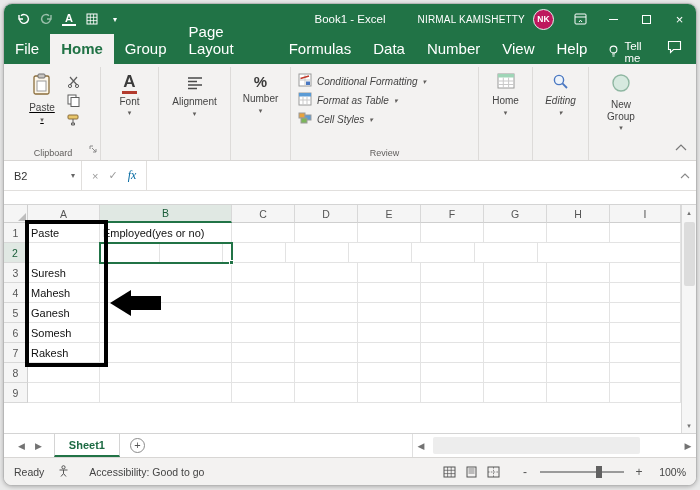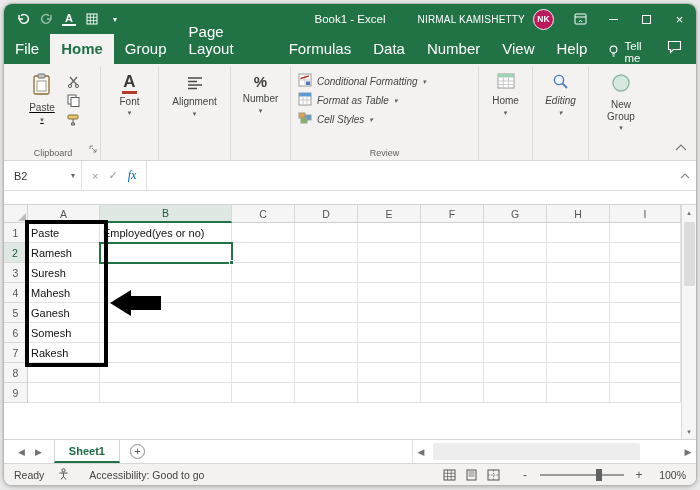--- a/index.html
+++ b/index.html
@@ -96,21 +96,21 @@
   .sheet-tab { display:flex; align-items:center; padding:0 14px; font-size:11px; font-weight:bold; color:#1d6a43;
                background:#fff; border-right:1px solid #d4d4d4; border-left:1px solid #d4d4d4; border-bottom:2px solid #217346; }
   .addsheet { width:15px; height:15px; border-radius:50%; border:1px solid #8b8b8b; color:#555; font-size:11px; line-height:13px;
               text-align:center; align-self:center; margin-left:10px; }
   .hscroll { position:absolute; right:0; top:0; bottom:0; left:408px; display:flex; align-items:center; border-left:1px solid #e0e0e0; }
   .hs-btn { width:16px; text-align:center; color:#737373; font-size:9px; }
   .hs-track { flex:1; height:100%; position:relative; }
   .hs-thumb { position:absolute; left:4px; top:3px; right:40px; bottom:3px; background:#ededed; border-radius:2px; }
 
   
-  .statusbar { height:22px; background:#f3f2f1; border-top:1px solid #d8d6d4; display:flex; align-items:center;
+  .statusbar { height:28px; background:#f3f2f1; border-top:1px solid #d8d6d4; display:flex; align-items:center;
                font-size:10.5px; color:#444; flex:0 0 auto; padding:0 10px; gap:6px; }
   .sb-left { display:flex; align-items:center; gap:14px; }
   .acc { display:flex; align-items:center; gap:20px; }
   .sb-right { margin-left:auto; display:flex; align-items:center; gap:8px; }
   .viewics { display:flex; align-items:center; gap:4px; margin-right:10px; }
   .viewic { width:18px; height:16px; display:flex; align-items:center; justify-content:center; }
   .zoom-track { width:84px; height:2px; background:#9a9a9a; position:relative; margin:0 2px; }
   .zoom-handle { position:absolute; left:56px; top:-5px; width:6px; height:12px; background:#616161; }
   .zoom-pm { font-size:12px; color:#555; width:10px; text-align:center; }
   .zoom-pct { width:34px; text-align:right; font-size:10.5px; }
@@ -394,21 +394,20 @@
           <div class="cell col-C"></div>
           <div class="cell col-D"></div>
           <div class="cell col-E"></div>
           <div class="cell col-F"></div>
           <div class="cell col-G"></div>
           <div class="cell col-H"></div>
           <div class="cell col-I"></div>
         </div>
         <div class="grow">
           <div class="rh hl">2</div>
-          <div class="cell col-A">Ramesh</div>
           <div class="cell col-B"></div>
           <div class="cell col-C"></div>
           <div class="cell col-D"></div>
           <div class="cell col-E"></div>
           <div class="cell col-F"></div>
           <div class="cell col-G"></div>
           <div class="cell col-H"></div>
           <div class="cell col-I"></div>
         </div>
         <div class="grow">

